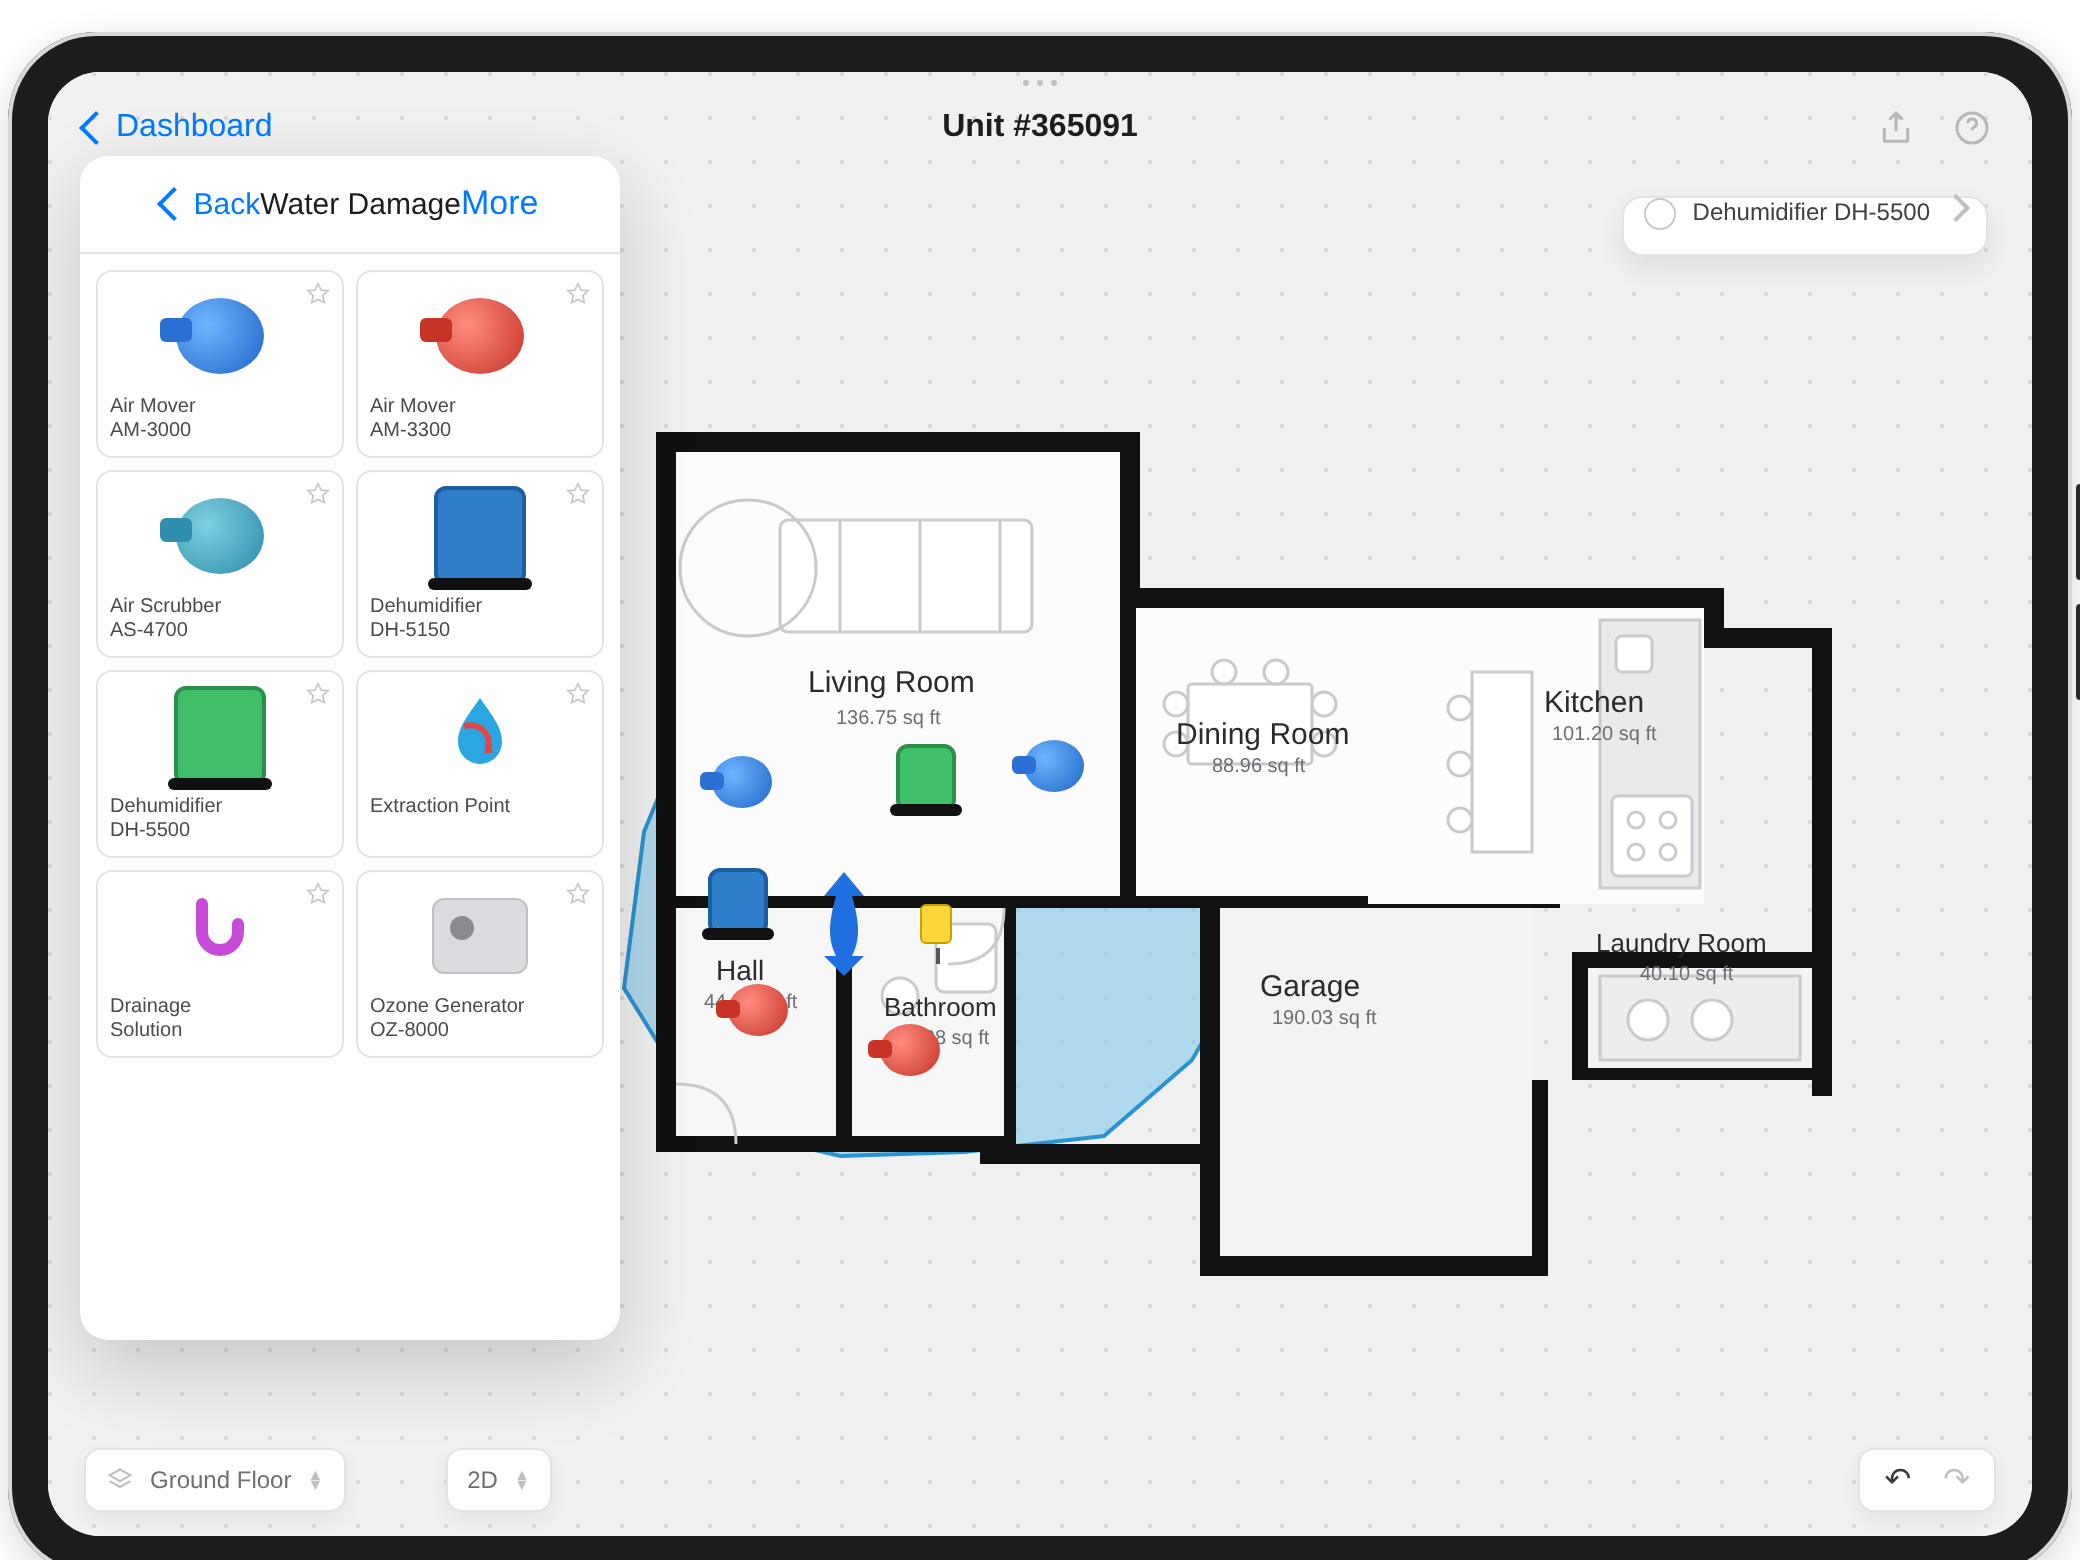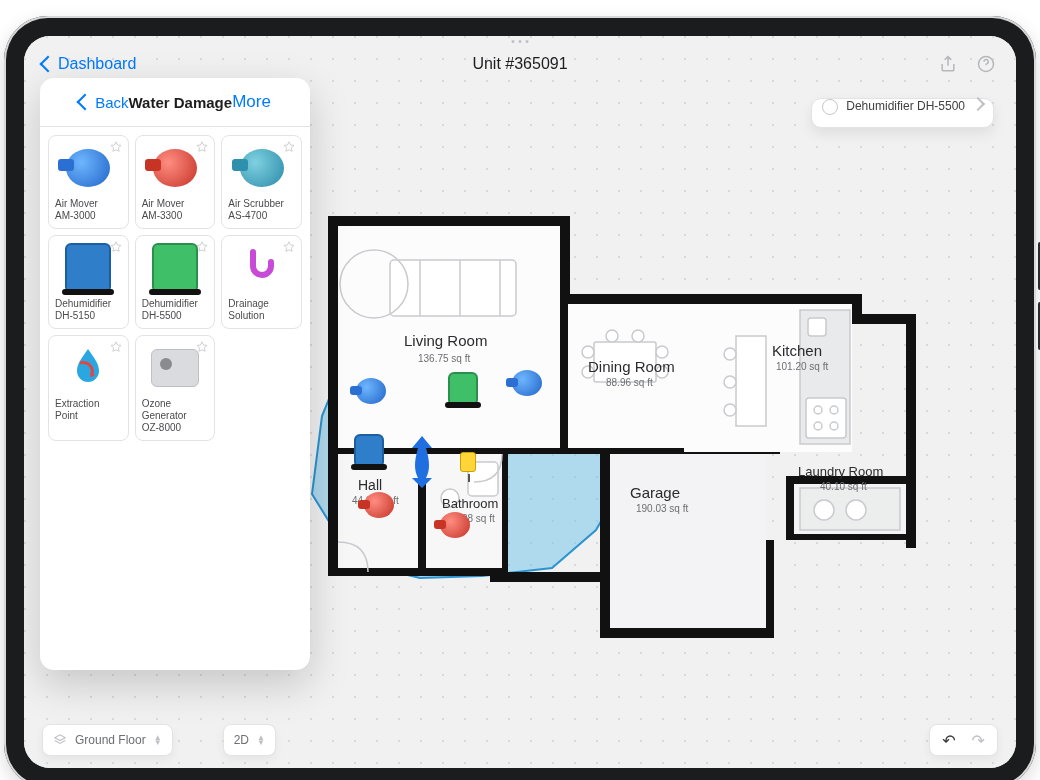--- a/index.html
+++ b/index.html
@@ -47,43 +47,43 @@
   }
 
   
   .topbar{
     position:absolute;left:0;right:0;top:0;height:56px;
     display:flex;align-items:center;padding:0 18px;
     z-index:20;
   }
   .crumb{color:var(--blue);font-size:16px;display:flex;align-items:center;gap:4px;cursor:pointer}
   .chev-left{width:10px;height:10px;border-left:2px solid var(--blue);border-bottom:2px solid var(--blue);transform:rotate(45deg);display:inline-block;margin-bottom:1px}
-  .title{position:absolute;left:0;right:0;text-align:center;font-weight:400;font-size:16px;pointer-events:none}
+  .title{position:absolute;left:0;right:0;text-align:center;font-weight:700;font-size:16px;pointer-events:none}
   .tgrip{position:absolute;left:50%;top:4px;transform:translateX(-50%);display:flex;gap:4px}
   .tgrip i{width:3px;height:3px;border-radius:50%;background:#bfc0c4;display:block}
   .top-actions{margin-left:auto;display:flex;align-items:center;gap:14px}
   .icon-btn{width:24px;height:24px;color:#b6b7ba;display:flex;align-items:center;justify-content:center;border-radius:6px}
   .icon-btn svg{width:20px;height:20px;stroke:currentColor;fill:none;stroke-width:1.8}
 
   
   .side-panel{
     position:absolute;left:16px;top:42px;
     width:270px;height:592px;
     background:var(--panel);
     border-radius:14px;
     box-shadow:0 14px 40px rgba(0,0,0,.18);
     display:flex;flex-direction:column;
     z-index:25;
     overflow:hidden;
   }
   .sp-head{height:48px;display:flex;align-items:center;padding:0 12px;border-bottom:1px solid var(--border);justify-content:center}
   .sp-back{color:var(--blue);font-size:15px;display:flex;align-items:center;gap:4px;cursor:pointer}
-  .sp-title{font-weight:700;font-size:15px}
+  .sp-title{font-weight:400;font-size:15px}
   .sp-more{color:var(--blue);font-size:17px;cursor:pointer}
-  .grid{padding:8px;display:grid;grid-template-columns:repeat(3,1fr);gap:6px}
+  .grid{padding:8px;display:grid;grid-template-columns:repeat(2,1fr);gap:6px}
   .card{
     background:#fff;border:1px solid var(--border);border-radius:8px;padding:6px 6px 6px;position:relative;
     display:flex;flex-direction:column;align-items:center;cursor:pointer;
   }
   .card .star{position:absolute;right:5px;top:4px;width:14px;height:14px;color:#c8c9cc}
   .thumb{width:60px;height:52px;display:flex;align-items:center;justify-content:center}
   .cap{width:100%;font-size:10px;line-height:12px;color:#4b4b4e;margin-top:4px}
   .cap .l1{display:block}
   .cap .l2{display:block}
 
@@ -284,47 +284,47 @@
             <div class="cap">
               <span class="l1">Dehumidifier</span>
               <span class="l2">DH-5500</span>
             </div>
           </div>
           <div class="card">
             <svg class="star" viewBox="0 0 24 24">
               <path d="M12 3l2.6 5.6 6 .6-4.5 4.1 1.3 6L12 16.9 6.6 19.3l1.3-6L3.4 9.2l6-.6L12 3z" fill="none" stroke="currentColor" stroke-width="1.5"></path>
             </svg>
             <div class="thumb">
-              <div class="drain">
-                <svg viewBox="0 0 30 40">
-                  <path d="M6 4v14a9 9 0 0 0 18 0v-4" fill="none" stroke="#c84bd8" stroke-width="6" stroke-linecap="round"></path>
-                </svg>
-              </div>
-            </div>
-            <div class="cap">
-              <span class="l1">Drainage</span>
-              <span class="l2">Solution</span>
-            </div>
-          </div>
-          <div class="card">
-            <svg class="star" viewBox="0 0 24 24">
-              <path d="M12 3l2.6 5.6 6 .6-4.5 4.1 1.3 6L12 16.9 6.6 19.3l1.3-6L3.4 9.2l6-.6L12 3z" fill="none" stroke="currentColor" stroke-width="1.5"></path>
-            </svg>
-            <div class="thumb">
               <div class="drop">
                 <svg viewBox="0 0 34 46">
                   <path d="M17 4c7 10 11 15 11 22a11 11 0 1 1-22 0c0-7 4-12 11-22z" fill="#2aa7e0"></path>
                   <path d="M9 18c8-2 14 4 12 12" fill="none" stroke="#e04646" stroke-width="3"></path>
                   <path d="M20 27l4 4-5 1z" fill="#e04646"></path>
                 </svg>
               </div>
             </div>
             <div class="cap">
               <span class="l1">Extraction Point</span>
               <span class="l2"></span>
+            </div>
+          </div>
+          <div class="card">
+            <svg class="star" viewBox="0 0 24 24">
+              <path d="M12 3l2.6 5.6 6 .6-4.5 4.1 1.3 6L12 16.9 6.6 19.3l1.3-6L3.4 9.2l6-.6L12 3z" fill="none" stroke="currentColor" stroke-width="1.5"></path>
+            </svg>
+            <div class="thumb">
+              <div class="drain">
+                <svg viewBox="0 0 30 40">
+                  <path d="M6 4v14a9 9 0 0 0 18 0v-4" fill="none" stroke="#c84bd8" stroke-width="6" stroke-linecap="round"></path>
+                </svg>
+              </div>
+            </div>
+            <div class="cap">
+              <span class="l1">Drainage</span>
+              <span class="l2">Solution</span>
             </div>
           </div>
           <div class="card">
             <svg class="star" viewBox="0 0 24 24">
               <path d="M12 3l2.6 5.6 6 .6-4.5 4.1 1.3 6L12 16.9 6.6 19.3l1.3-6L3.4 9.2l6-.6L12 3z" fill="none" stroke="currentColor" stroke-width="1.5"></path>
             </svg>
             <div class="thumb">
               <div class="ozone"></div>
             </div>
             <div class="cap">

